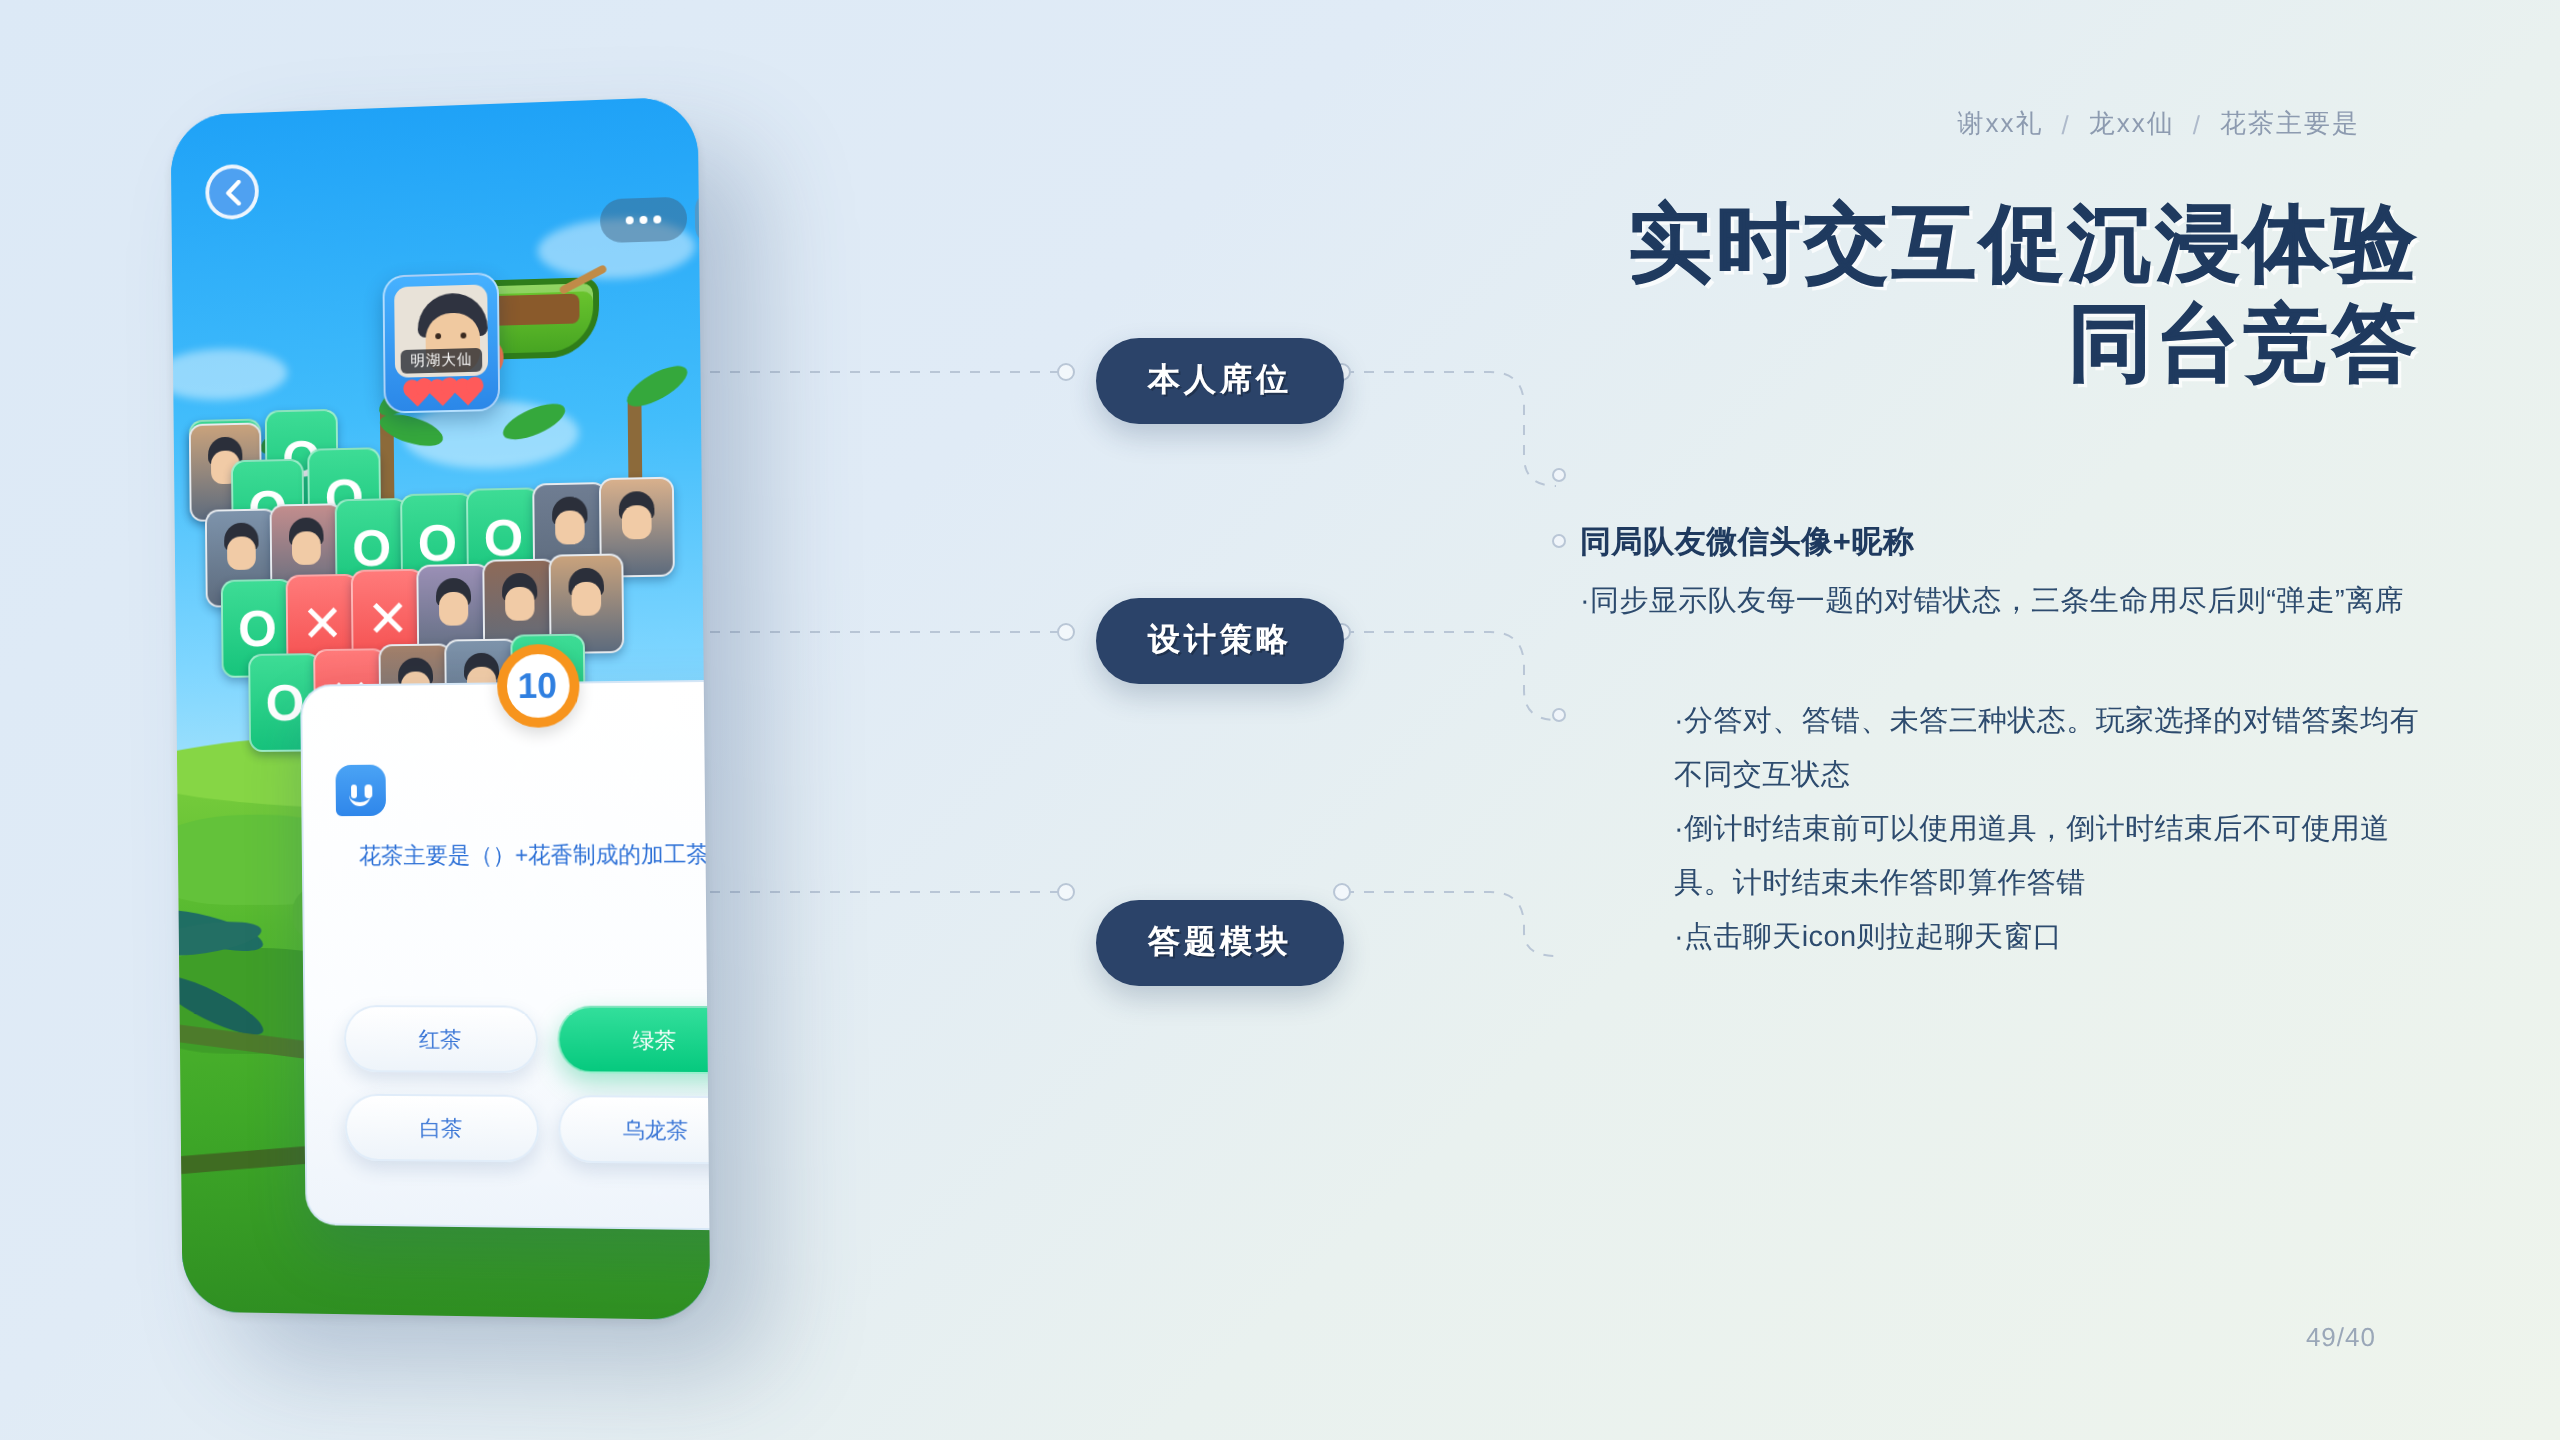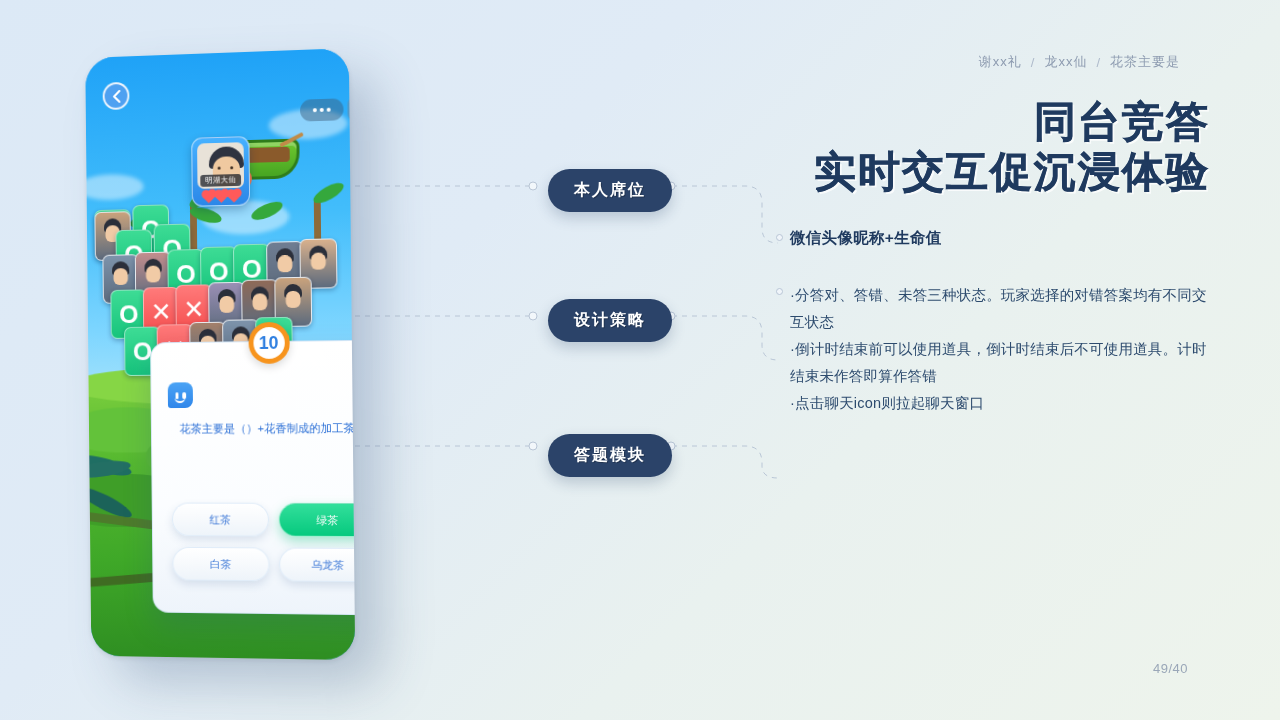--- a/index.html
+++ b/index.html
@@ -57,21 +57,21 @@
     background: #2b4369; color: #ffffff;
     border-radius: 30px;
     padding: 11px 26px;
     font-size: 16px; font-weight: 800; letter-spacing: 2px;
     box-shadow: 0 6px 14px rgba(31,58,95,.22);
     text-shadow: 1px 1px 0 rgba(0,0,0,.25);
     white-space: nowrap;
   }
   .pill-1 { left: 548px; top: 169px; }
   .pill-2 { left: 548px; top: 299px; }
-  .pill-3 { left: 548px; top: 434px; }
+  .pill-3 { left: 548px; top: 450px; }
 
   
   .conn { position: absolute; left: 0; top: 0; width: 1280px; height: 720px; pointer-events: none; }
 
   
   .phone-wrap {
     position: absolute; left: 80px; top: 48px;
     width: 272px; height: 612px;
     transform: perspective(1400px) rotateY(-7deg) rotateZ(-0.6deg);
     transform-origin: right center;
@@ -291,32 +291,36 @@
 
 <div class="breadcrumb">
   <span>谢xx礼</span>
   <span class="sep">/</span>
   <span>龙xx仙</span>
   <span class="sep">/</span>
   <span>花茶主要是</span>
 </div>
 
 <div class="title-block">
+  <div class="title-line">实时交互促沉浸体验</div>
   <div class="title-line">同台竞答</div>
-  <div class="title-line">实时交互促沉浸体验</div>
 </div>
 
 <div class="sections">
   <div class="section">
     <span class="sec-dot"></span>
-    <h3>微信头像昵称+生命值</h3>
   </div>
   <div class="section" style="margin-top:33px;">
     <span class="sec-dot"></span>
-    <p style="white-space:pre-line;">·分答对、答错、未答三种状态。玩家选择的对错答案均有不同交互状态
+    <h3>同局队友微信头像+昵称</h3>
+    <p>·同步显示队友每一题的对错状态，三条生命用尽后则“弹走”离席</p>
+  </div>
+  <div class="section" style="margin-top:33px;">
+    <span class="sec-dot"></span>
+    <p style="white-space:pre-line;margin-left:47px;">·分答对、答错、未答三种状态。玩家选择的对错答案均有不同交互状态
 ·倒计时结束前可以使用道具，倒计时结束后不可使用道具。计时结束未作答即算作答错
 ·点击聊天icon则拉起聊天窗口</p>
   </div>
 </div>
 
 <div class="pagenum">49/40</div>
 
 <div class="pill pill-1">本人席位</div>
 <div class="pill pill-2">设计策略</div>
 <div class="pill pill-3">答题模块</div>

